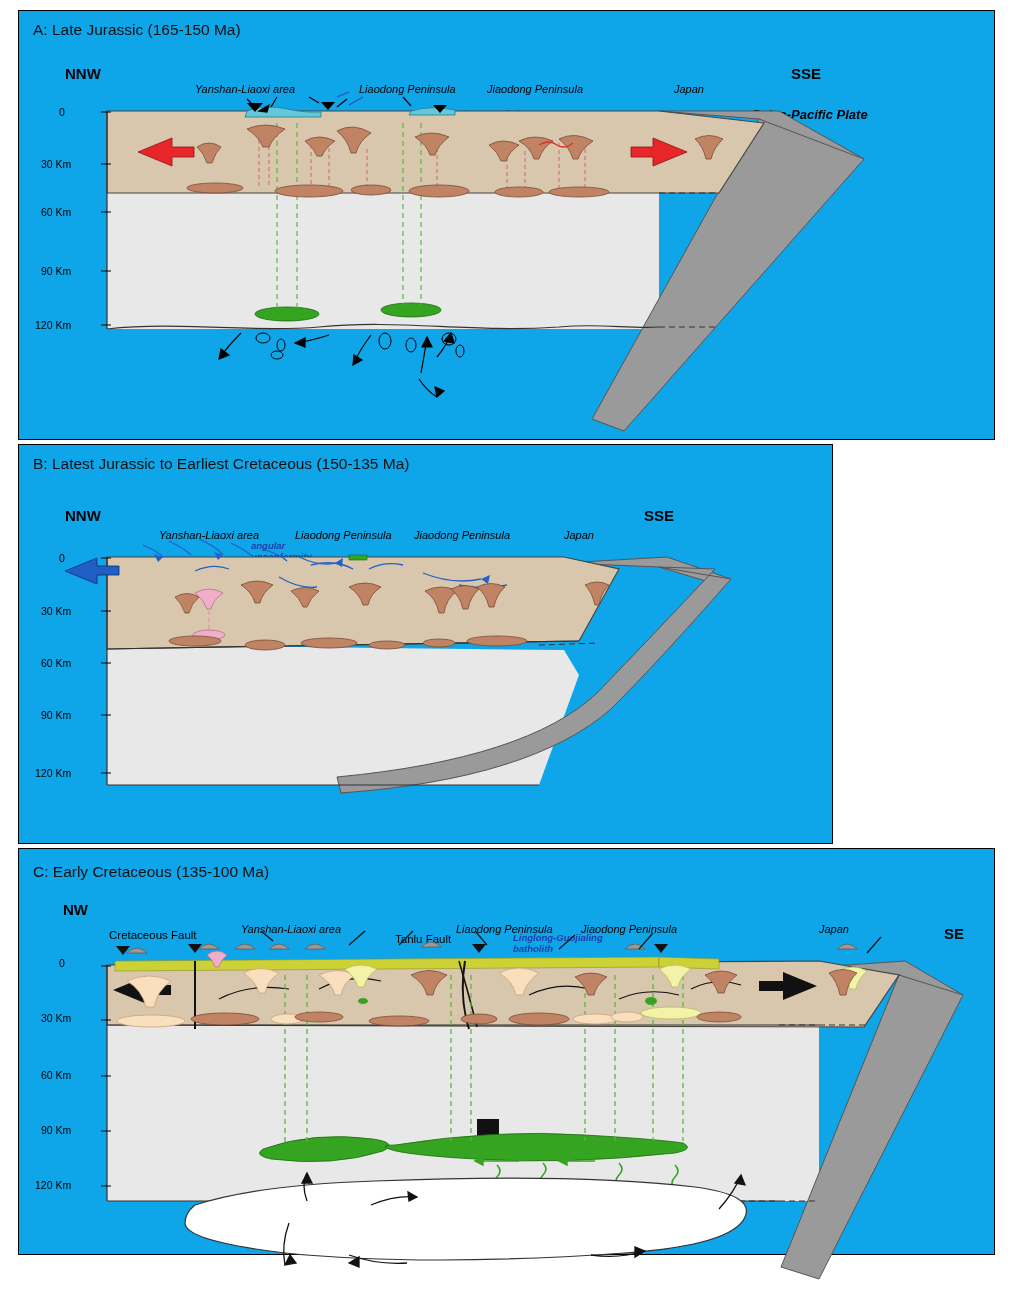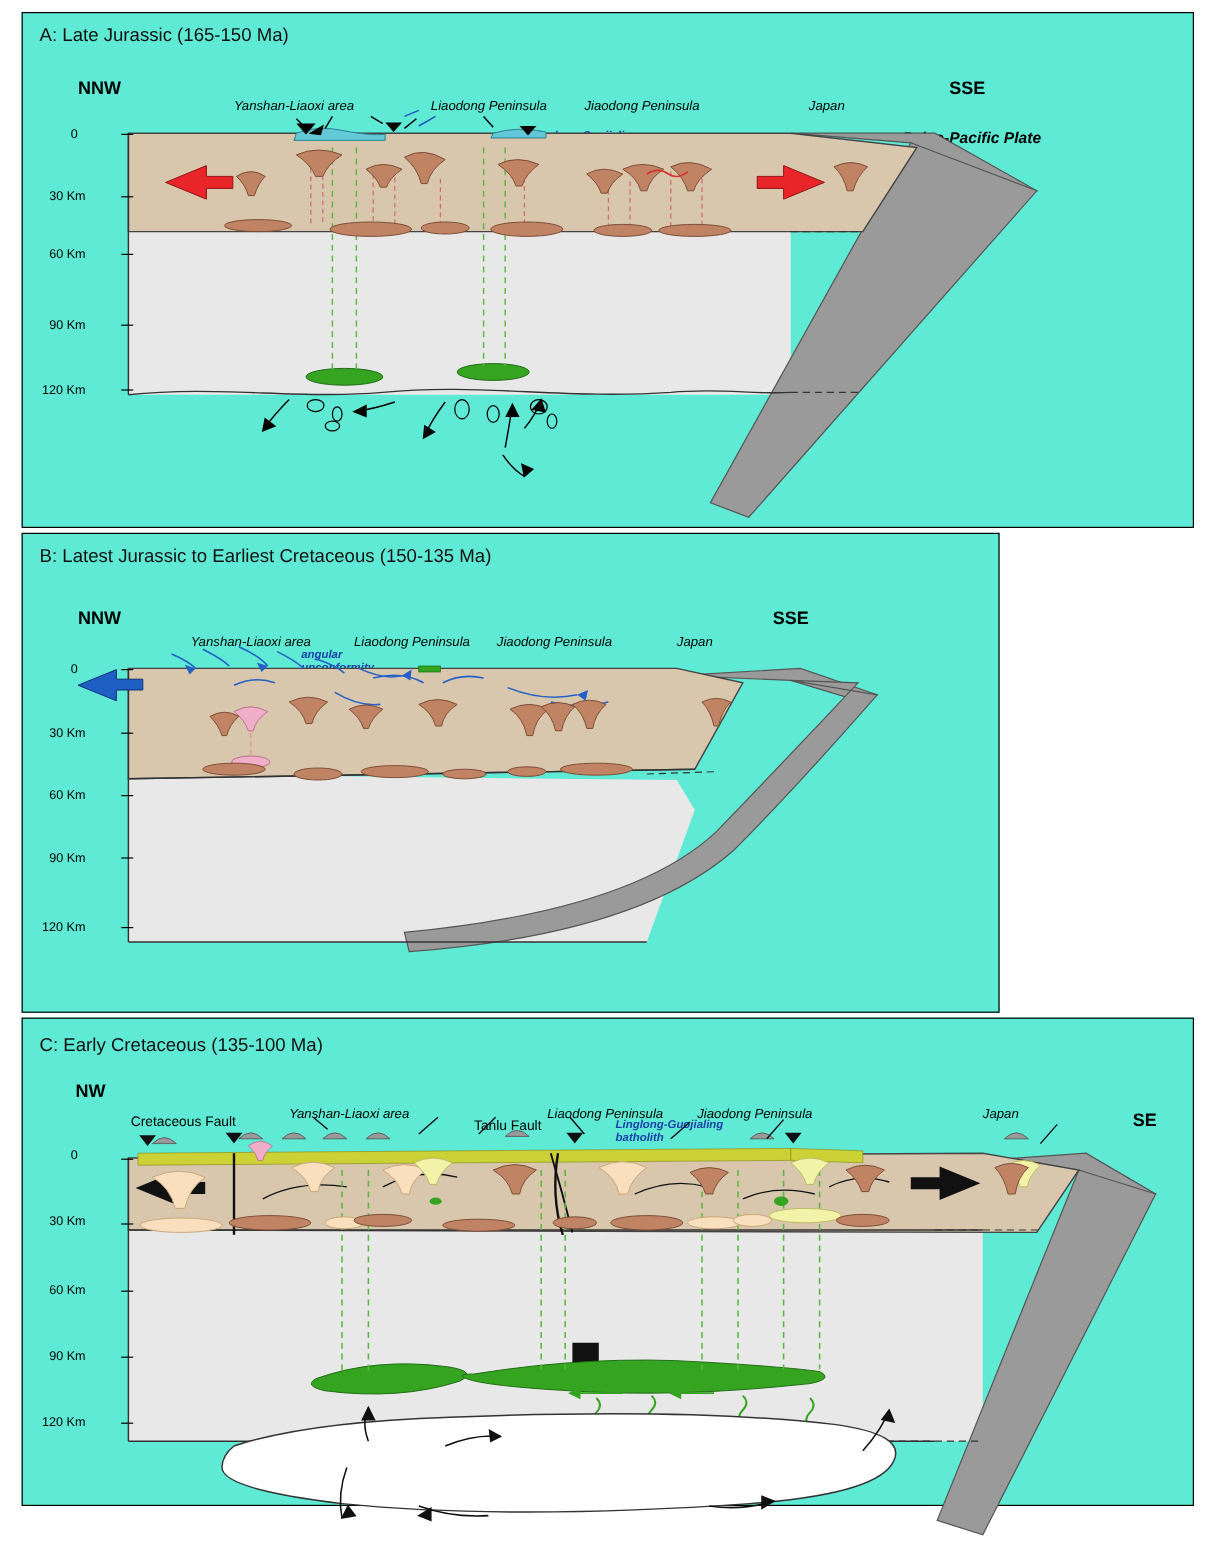--- a/index.html
+++ b/index.html
@@ -1,19 +1,19 @@
 <!DOCTYPE html>
 <html><head>
 <meta charset="utf-8">
 <style>
   html,body{margin:0;padding:0;background:#ffffff;}
   body{font-family:"Liberation Sans",sans-serif;}
   #page{position:relative;width:1013px;height:1292px;background:#fff;overflow:hidden;}
 
-  .panel{position:absolute;border:1.6px solid #000;background:#5eead4;box-sizing:border-box;}
+  .panel{position:absolute;border:1.6px solid #000;background:#0ea5e9;box-sizing:border-box;}
   #panelA{left:18px;top:10px;width:977px;height:430px;}
   #panelB{left:18px;top:444px;width:815px;height:400px;}
   #panelC{left:18px;top:848px;width:977px;height:407px;}
 
   .panel-title{position:absolute;font-size:15.5px;color:#111;white-space:nowrap;}
 
   .dir-label{position:absolute;font-weight:bold;font-size:15px;color:#000;}
   .region-label{position:absolute;font-style:italic;font-size:11px;color:#000;white-space:nowrap;}
   .blue-label{position:absolute;font-style:italic;font-weight:bold;font-size:9.5px;color:#1c3fa8;line-height:1.12;white-space:nowrap;}
   .depth{position:absolute;font-size:10.5px;color:#000;white-space:nowrap;}

